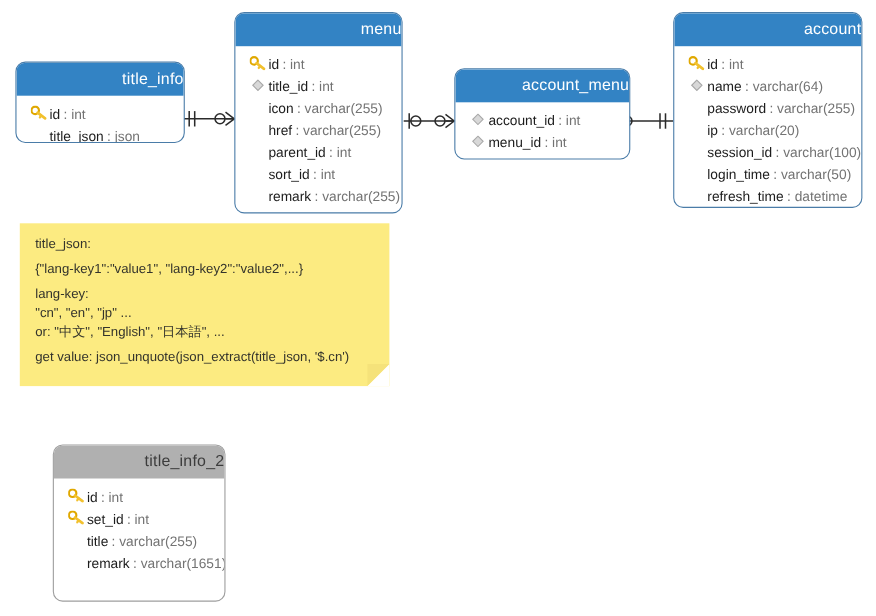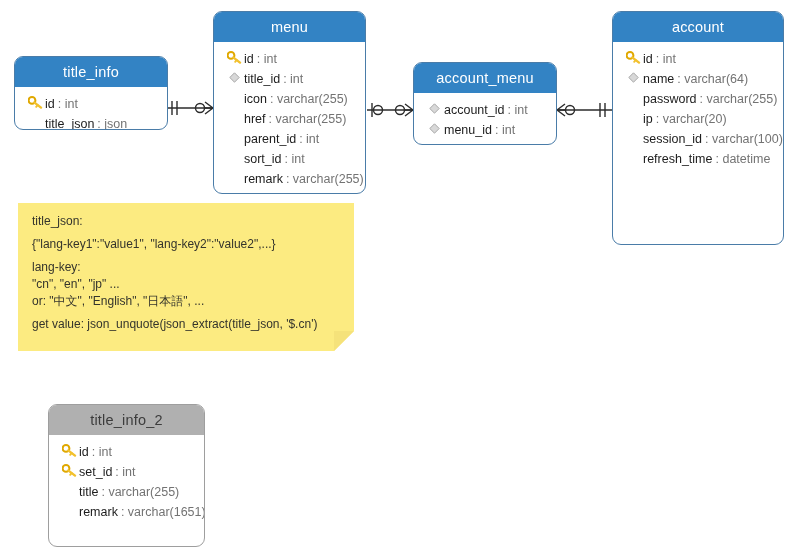--- a/index.html
+++ b/index.html
@@ -30,21 +30,21 @@
   }
   .entity.gray {
     border-color: #9e9e9e;
     margin-left: 24px;
   }
   .entity-header {
     height: 30px;
     line-height: 30px;
     background: #3383c4;
     color: #ffffff;
-    text-align: center;
+    text-align: right;
     font-size: 14.5px;
     letter-spacing: 0.2px;
   }
   .entity.gray .entity-header {
     background: #b0b0b0;
     color: #3c3c3c;
   }
   .entity-body {
     padding: 7px 0 9px 0;
   }
@@ -220,21 +220,21 @@
         <span class="ftype">: <span>int</span></span>
       </div>
       <div class="field">
         <span class="field-icon"></span>
         <span class="fname">remark</span>
         <span class="ftype">: <span>varchar(255)</span></span>
       </div>
     </div>
   </div>
 
-  <div class="entity" style="left:413px; top:62px; width:144px; height:83px;">
+  <div class="entity" style="left:413px; top:62px; width:160px; height:83px;">
     <div class="entity-header">account_menu</div>
     <div class="entity-body">
       <div class="field">
         <span class="field-icon">
           <svg width="11" height="11" viewBox="0 0 11 11">
             <path d="M5.5,0.8 L10.2,5.5 L5.5,10.2 L0.8,5.5 Z" fill="#d8d8d8" stroke="#a8a8a8" stroke-width="1"></path>
           </svg>
         </span>
         <span class="fname">account_id</span>
         <span class="ftype">: <span>int</span></span>
@@ -244,21 +244,21 @@
           <svg width="11" height="11" viewBox="0 0 11 11">
             <path d="M5.5,0.8 L10.2,5.5 L5.5,10.2 L0.8,5.5 Z" fill="#d8d8d8" stroke="#a8a8a8" stroke-width="1"></path>
           </svg>
         </span>
         <span class="fname">menu_id</span>
         <span class="ftype">: <span>int</span></span>
       </div>
     </div>
   </div>
 
-  <div class="entity" style="left:612px; top:11px; width:172px; height:234px;">
+  <div class="entity" style="left:612px; top:11px; width:172px; height:178px;">
     <div class="entity-header">account</div>
     <div class="entity-body">
       <div class="field">
         <span class="field-icon">
           <svg width="15" height="13" viewBox="0 0 15 13">
             <circle cx="4" cy="4.4" r="3.4" fill="none" stroke="#e0a800" stroke-width="2"></circle>
             <path d="M6.2,6.4 L13,11.6" stroke="#f2c12e" stroke-width="2.4" stroke-linecap="round"></path>
             <path d="M9.6,9.0 L8.2,10.8" stroke="#f2c12e" stroke-width="2" stroke-linecap="round"></path>
           </svg>
         </span>
@@ -281,20 +281,25 @@
       </div>
       <div class="field">
         <span class="field-icon"></span>
         <span class="fname">ip</span>
         <span class="ftype">: <span>varchar(20)</span></span>
       </div>
       <div class="field">
         <span class="field-icon"></span>
         <span class="fname">session_id</span>
         <span class="ftype">: <span>varchar(100)</span></span>
+      </div>
+      <div class="field">
+        <span class="field-icon"></span>
+        <span class="fname">login_time</span>
+        <span class="ftype">: <span>varchar(50)</span></span>
       </div>
       <div class="field">
         <span class="field-icon"></span>
         <span class="fname">refresh_time</span>
         <span class="ftype">: <span>datetime</span></span>
       </div>
     </div>
   </div>
 
   <div class="note" style="left:18px; top:203px; width:336px; height:148px;">

